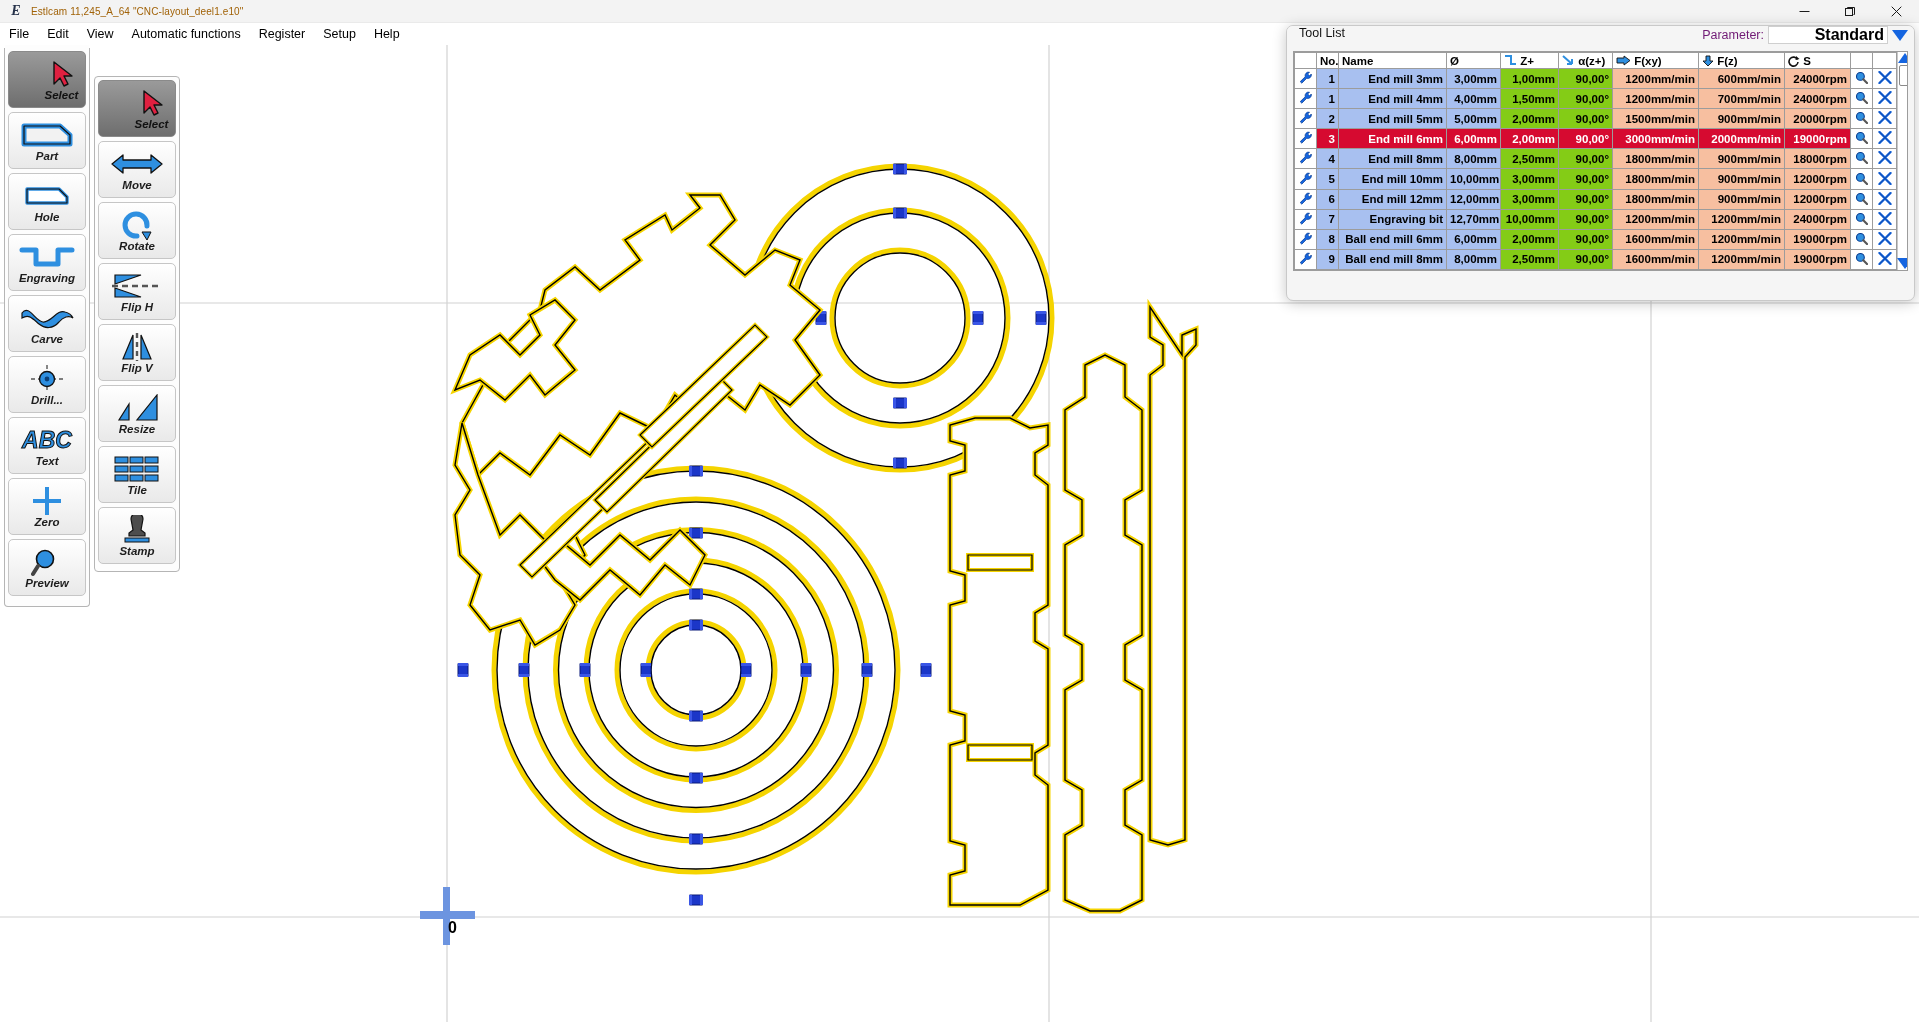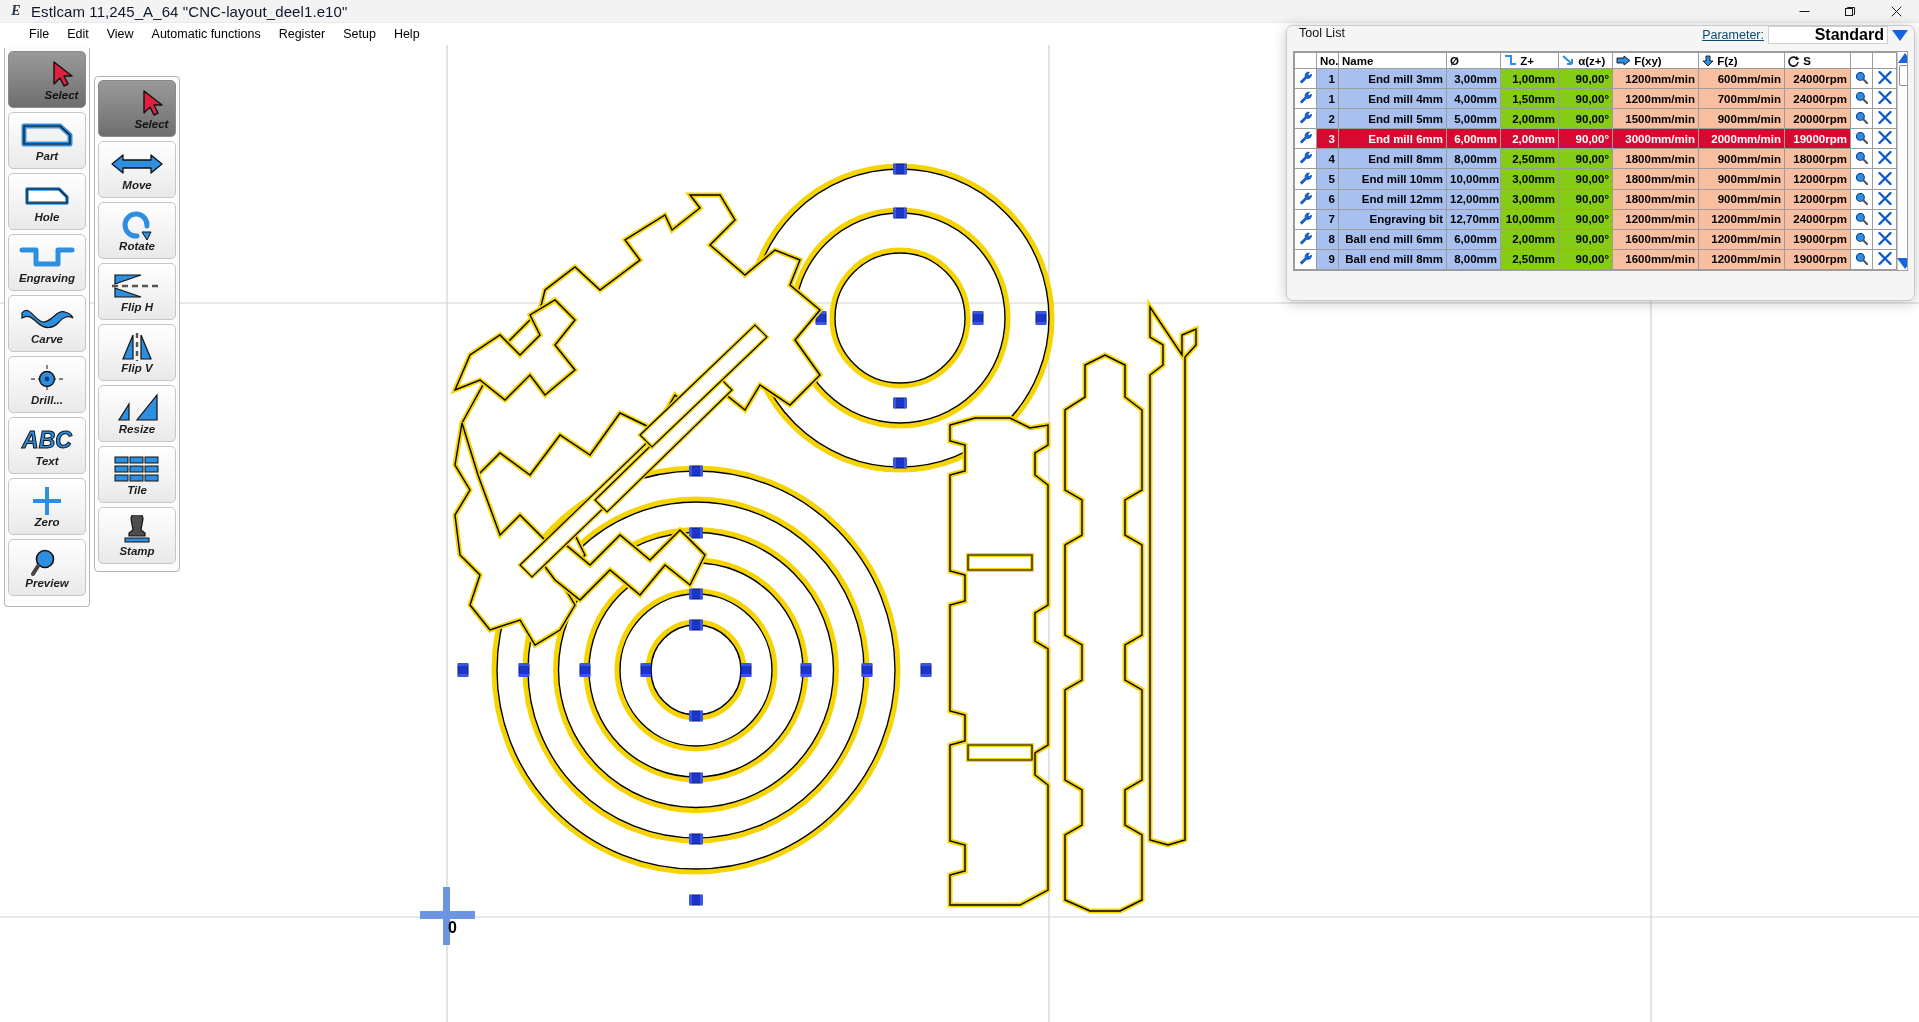--- a/index.html
+++ b/index.html
@@ -20,34 +20,34 @@
   #app-icon {
     width: 16px; height: 16px; margin-left: 8px; margin-right: 7px;
     position: relative; flex: none;
   }
   #app-icon .e {
     font-family: "Liberation Serif", serif;
     font-style: italic; font-weight: bold; font-size: 14px;
     color: #26324a; line-height: 16px; display: block; text-align: center;
   }
   #app-title {
-    font-size: 15px; color: #0f172a; letter-spacing: .1px;
+    font-size: 10px; color: #a16207; letter-spacing: .1px;
     white-space: nowrap;
   }
   .wincontrols { margin-left: auto; display: flex; height: 23px; }
   .wincontrols .wc {
     width: 46px; height: 23px; display: flex; align-items: center; justify-content: center;
     font-size: 11px; color: #1b1b1b;
   }
 
   
   #menubar {
     position: absolute; top: 23px; left: 0; width: 1841px; height: 22px;
     background: #ffffff; display: flex; align-items: center;
-    padding-left: 20px;
+    padding-left: 0;
   }
   .menu-item {
     font-size: 12.5px; color: #000; padding: 3px 9px; white-space: nowrap;
   }
 
   
   #canvas-area {
     position: absolute; top: 45px; left: 0; width: 1919px; height: 977px;
     background: #ffffff; overflow: hidden;
   }
@@ -112,21 +112,21 @@
   #tl-wincontrols { margin-left: auto; display: flex; }
   #tl-wincontrols .wc { width: 45px; height: 23px; display: flex; align-items: center; justify-content: center; font-size: 11px; color: #8c8c8c; }
   #tl-wincontrols .wc.close { color: #7a7a7a; }
 
   #tl-subbar {
     height: 25px; display: flex; align-items: flex-start;
     padding: 0 6px 0 12px; background: #f5f5f5;
   }
   #tl-subbar .lbl { font-size: 12.5px; color: #111; }
   #tl-param-wrap { margin-left: auto; display: flex; align-items: center; gap: 4px; }
-  #tl-param-label { font-size: 12.5px; color: #0c4a6e; text-decoration: underline; }
+  #tl-param-label { font-size: 12.5px; color: #701a75; }
   #tl-param-select {
     width: 120px; height: 18px; background: #fff; border: 1px solid #cfcfcf;
     font-size: 16px; font-weight: bold; color: #000;
     display: flex; align-items: center; justify-content: flex-end; padding-right: 3px;
   }
   .tri-down {
     width: 0; height: 0; border-left: 8px solid transparent; border-right: 8px solid transparent;
     border-top: 11px solid #1565e0;
   }
   .tri-up {

